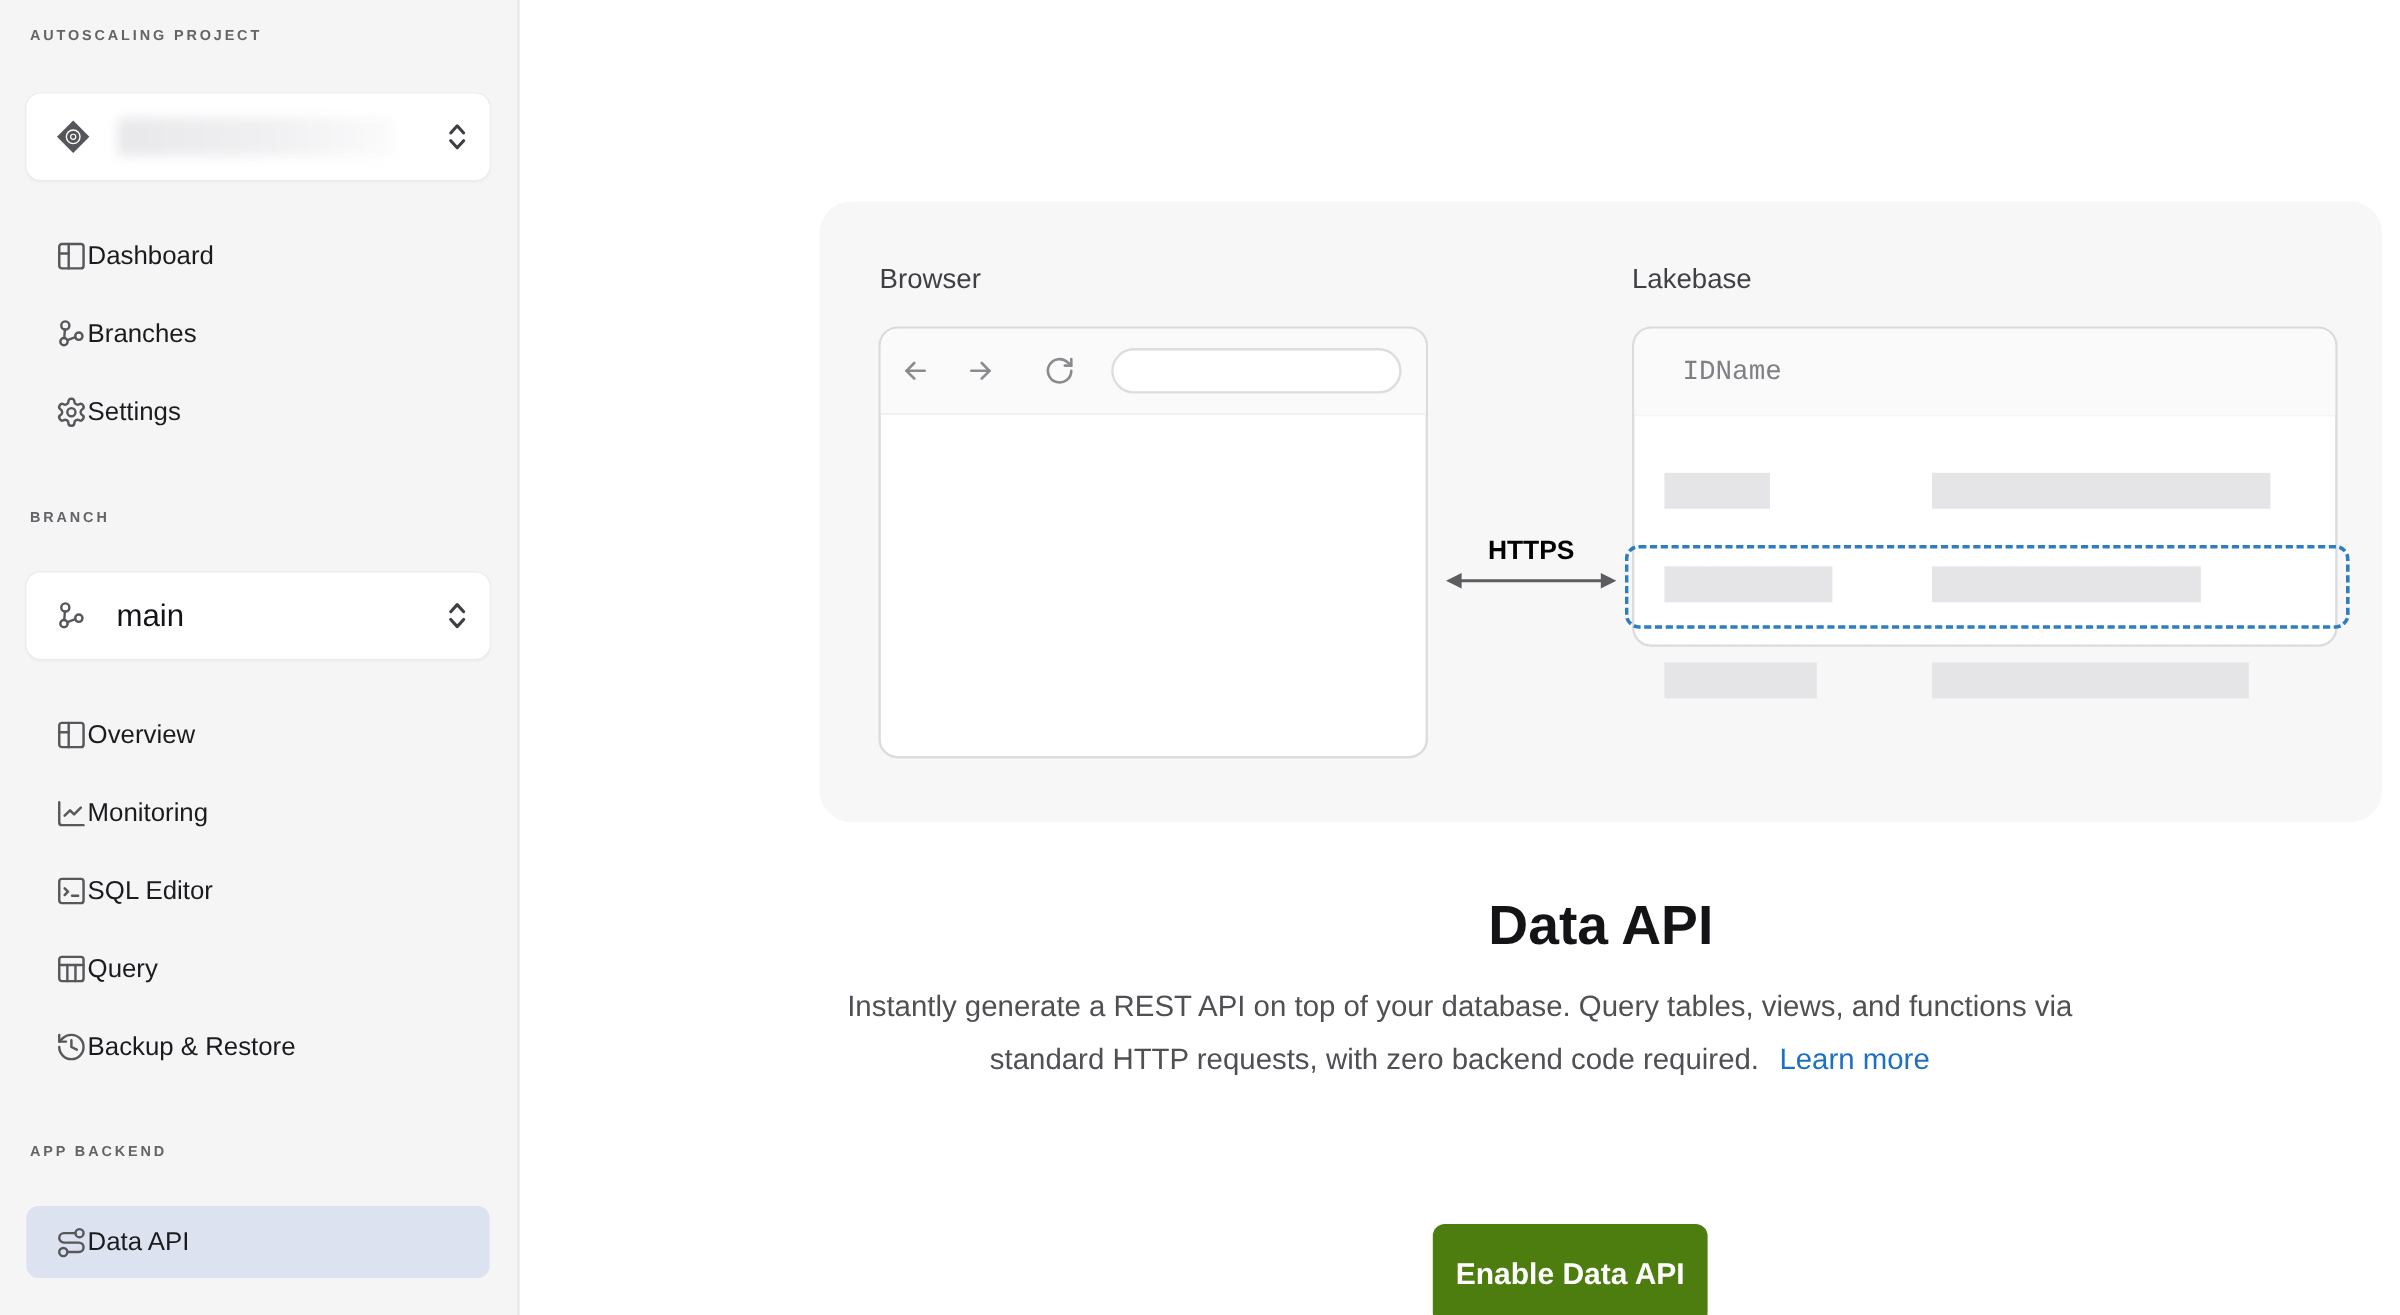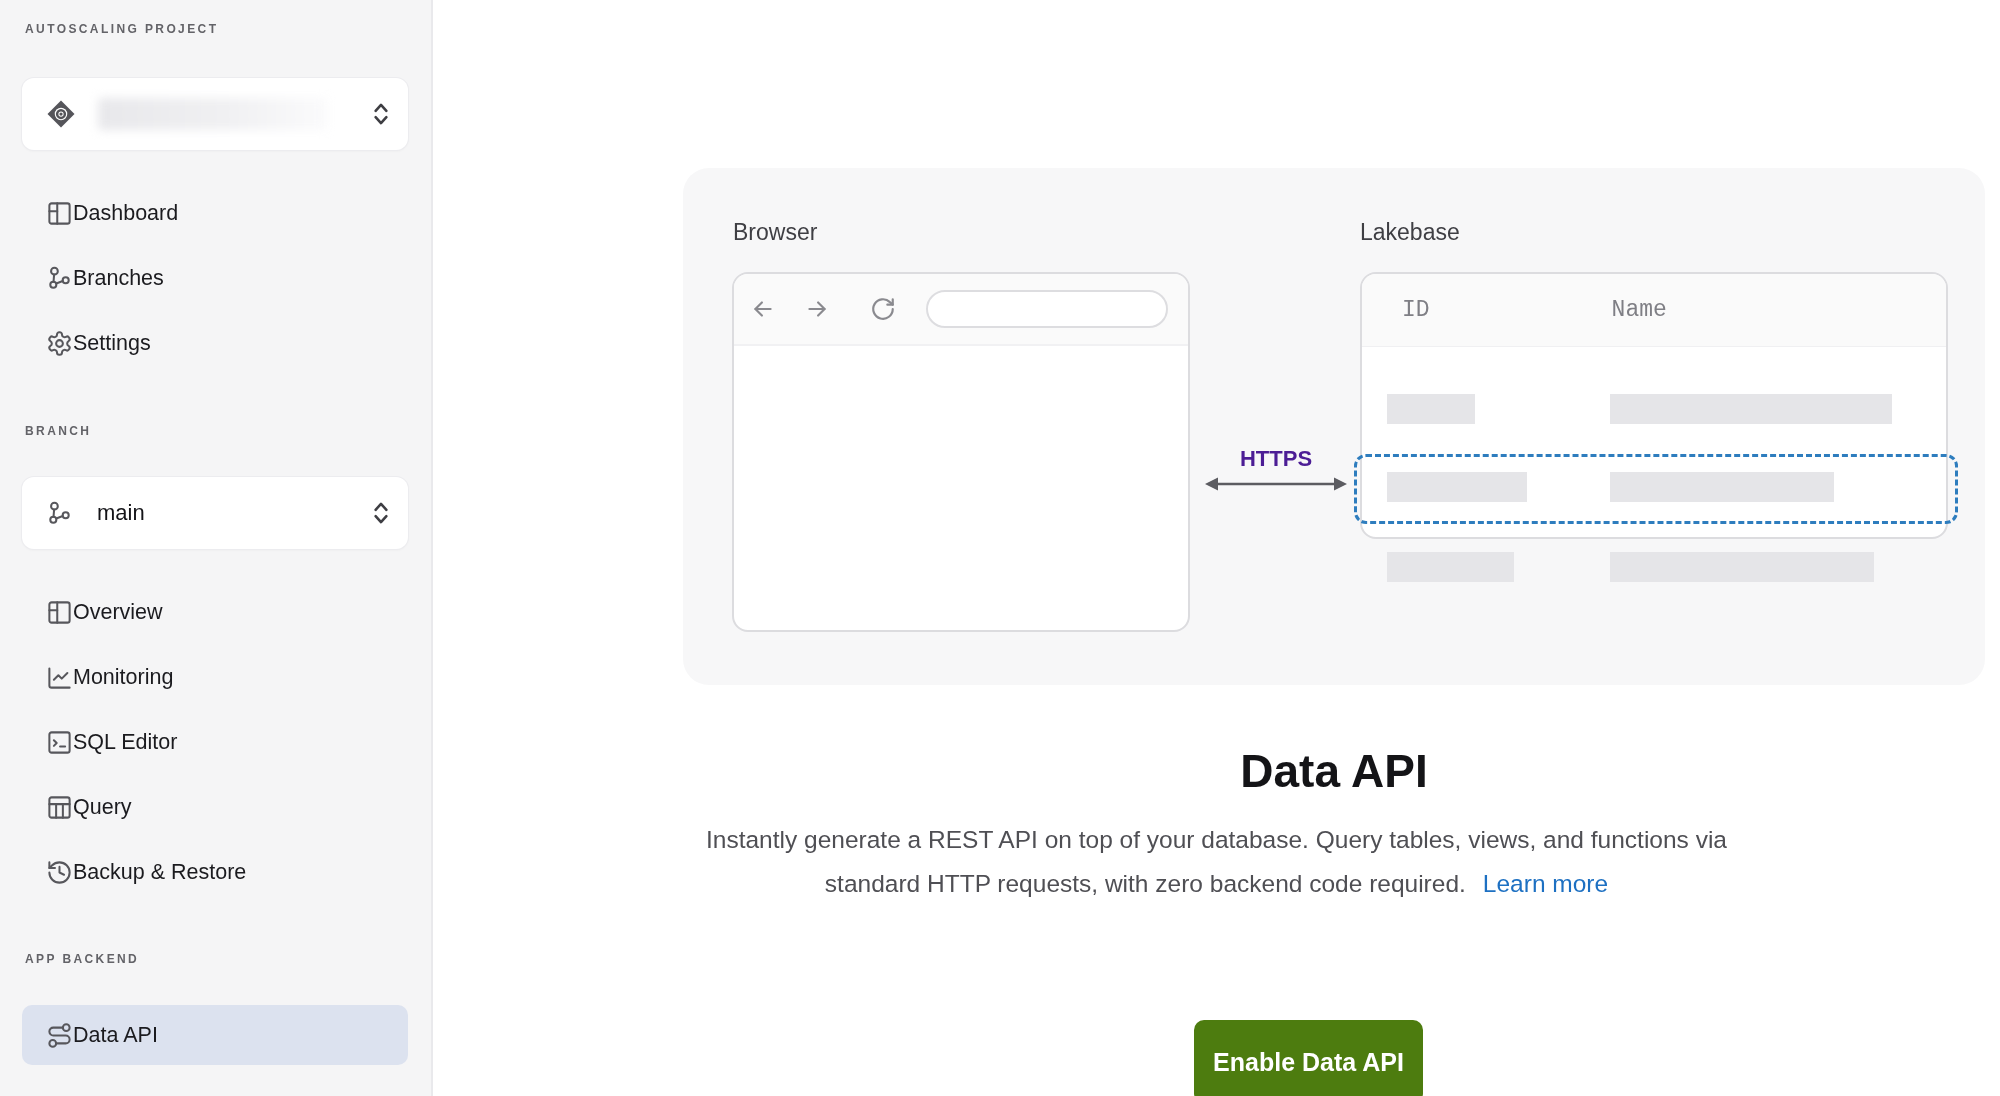--- a/index.html
+++ b/index.html
@@ -7,21 +7,21 @@
               font-family:"Liberation Sans", sans-serif; }
 
   
   .sidebar { position:absolute; left:0; top:0; width:433px; height:1096px;
              background:#f5f5f6; border-right:2px solid #e9e9ec; }
   .sec-label { position:absolute; left:25px; font-size:12px; font-weight:700;
                letter-spacing:2.4px; color:#636368; }
   .selector { position:absolute; left:22px; width:386px; height:72px; background:#ffffff;
               border-radius:12px; box-shadow:0 0 0 1px #ececef, 0 1px 3px rgba(0,0,0,.05);
               display:flex; align-items:center; padding:0 18px 0 24px; cursor:pointer; }
-  .selector .sel-value { margin-left:24px; font-size:22px; color:#141418; }
+  .selector .sel-value { margin-left:24px; font-size:26px; color:#141418; }
   .sel-chevrons { margin-left:auto; }
   .blur-name { width:230px; height:32px; margin-left:22px; border-radius:4px;
                background:linear-gradient(90deg,#e8e8eb 0%,#f0f0f2 55%,#fbfbfc 100%);
                filter:blur(5px); }
   .nav-item { position:absolute; left:22px; width:386px; height:52px; border-radius:10px;
               display:flex; align-items:center; padding-left:24px; cursor:pointer; }
   .nav-item .label { font-size:21.5px; color:#1b1b1f; }
   .nav-item.selected { background:#dce2ef; height:60px; }
   .icon24 { width:27px; height:27px; flex:0 0 27px; stroke:#57575c; fill:none;
             stroke-width:1.8; stroke-linecap:round; stroke-linejoin:round; }
@@ -39,26 +39,26 @@
                stroke-linecap:round; stroke-linejoin:round; }
   .url-pill { flex:1; height:38px; margin-left:30px; background:#ffffff;
               border:2px solid #dddde0; border-radius:19px; }
   .lakebase-card { position:absolute; left:1360px; top:272px; width:588px; height:267px;
                    background:#ffffff; border:2px solid #dcdcdf; border-radius:16px; }
   .thead { height:73px; background:#fafafa; border-bottom:1px solid #f0f0f2;
            border-radius:14px 14px 0 0; display:flex; align-items:center;
            font-family:"Liberation Mono","DejaVu Sans Mono",monospace;
            font-size:23px; color:#7f7f85; }
   .th-id { margin-left:40px; }
-  .th-name { margin-left:182px; }
+  .th-name { }
   .bar { position:absolute; height:30px; background:#e5e5e8; }
   .dashed-row { position:absolute; left:-8px; top:180px; width:604px; height:70px;
                 border:3px dashed #2e7dbe; border-radius:12px; }
   .https-text { position:absolute; left:1204px; top:446px; width:144px; text-align:center;
-                font-size:22px; font-weight:700; color:#4c1d95; }
+                font-size:22px; font-weight:700; color:#000000; }
   .https-arrow { position:absolute; left:1204px; top:474px; }
 
   
   .page-title { position:absolute; left:683px; top:744px; width:1302px; text-align:center;
                 font-size:46px; font-weight:700; color:#141417; }
   .desc { position:absolute; left:433px; top:818px; width:1567px; text-align:center;
           font-size:24.5px; line-height:44px; color:#4f4f54; }
   .desc .line { white-space:nowrap; }
   .desc a { color:#1d70c2; text-decoration:none; margin-left:17px; cursor:pointer; }
   .enable-btn { position:absolute; left:1194px; top:1020px; width:229px; height:84px;

